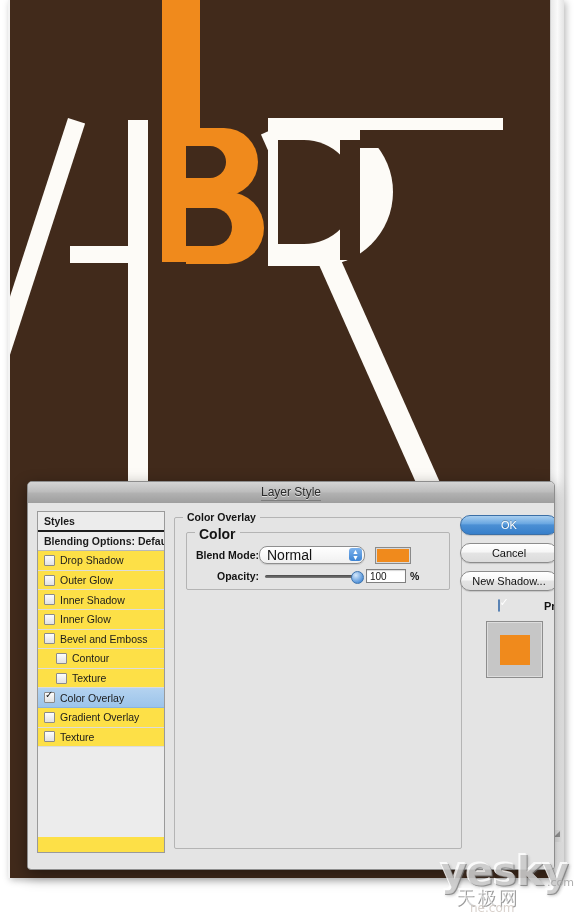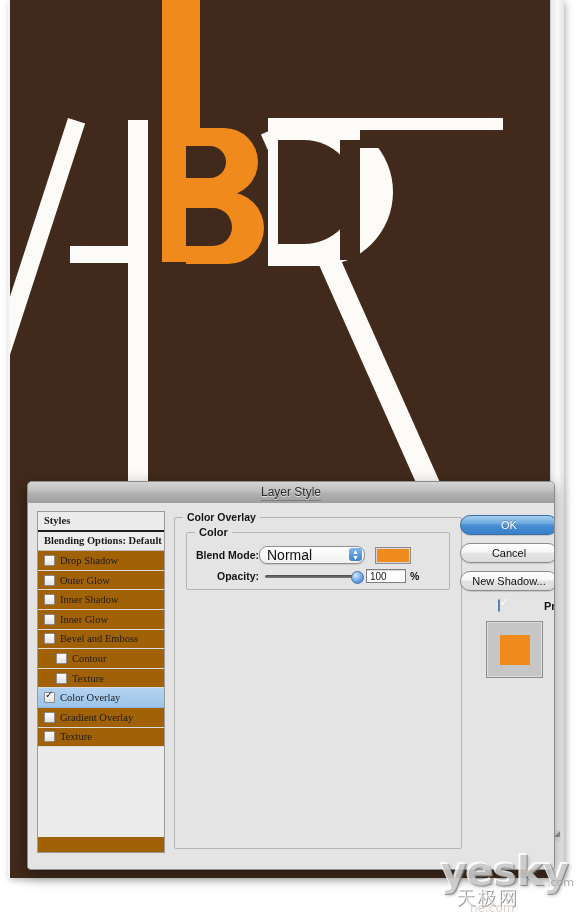--- a/index.html
+++ b/index.html
@@ -189,25 +189,24 @@
     background: #e4e4e4;
     padding: 0;
   }
 
   
   #styles-list {
     position: absolute;
     left: 9px; top: 8px;
     width: 126px;
     height: 340px;
-    background: #a16207;
+    background: #fde047;
     border: 1px solid #9a9a9a;
     box-shadow: inset 0 1px 1px rgba(0,0,0,0.10);
     overflow: hidden;
-    font-family: Liberation Serif, serif;
   }
   .style-row {
     height: 19.6px;
     display: flex;
     align-items: center;
     padding-left: 6px;
     font-size: 10.5px;
     color: #1b1b1b;
     border-bottom: 1px solid #dcdcdc;
     box-sizing: border-box;
@@ -282,21 +281,21 @@
     height: 56px;
     border: 1px solid #b4b4b4;
     background: transparent;
     border-radius: 2px;
   }
   #group-color-legend {
     position: absolute;
     left: 8px; top: -7px;
     background: #e4e4e4;
     padding: 0 4px;
-    font-size: 11px;
+    font-size: 14px;
     font-weight: bold;
     color: #141414;
     text-align: right;
   }
   .field-row {
     position: absolute;
     display: flex;
     align-items: center;
   }
   #row-blend-mode { left: 8px; top: 13px; }

